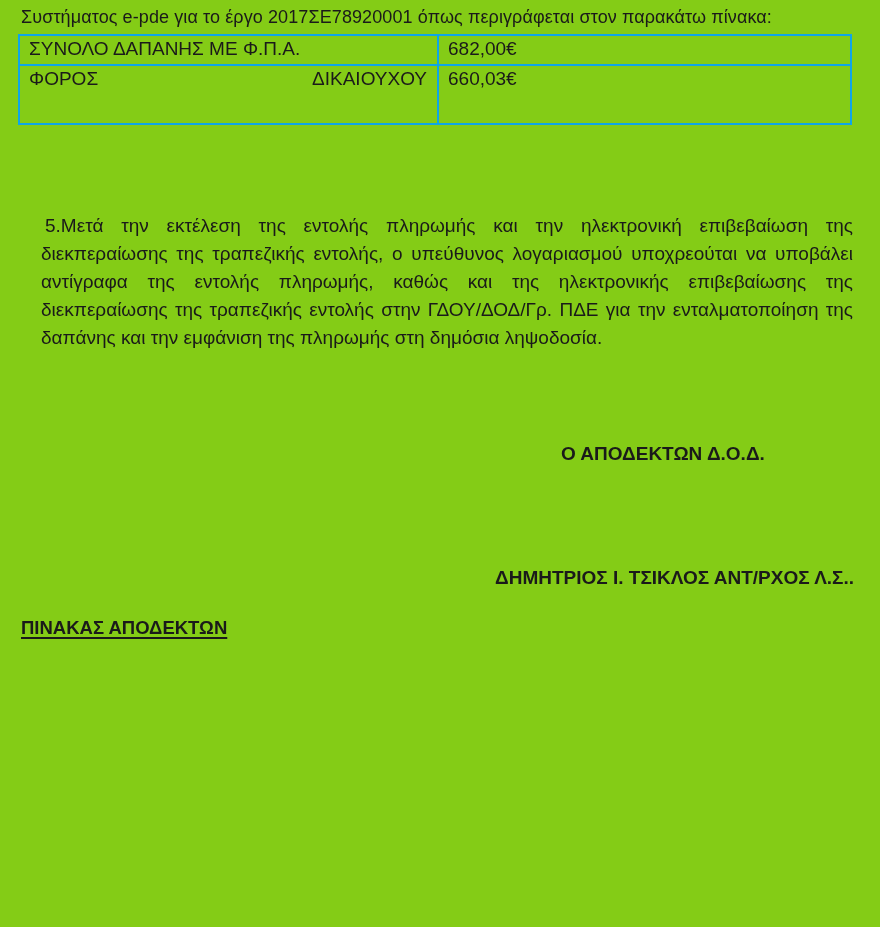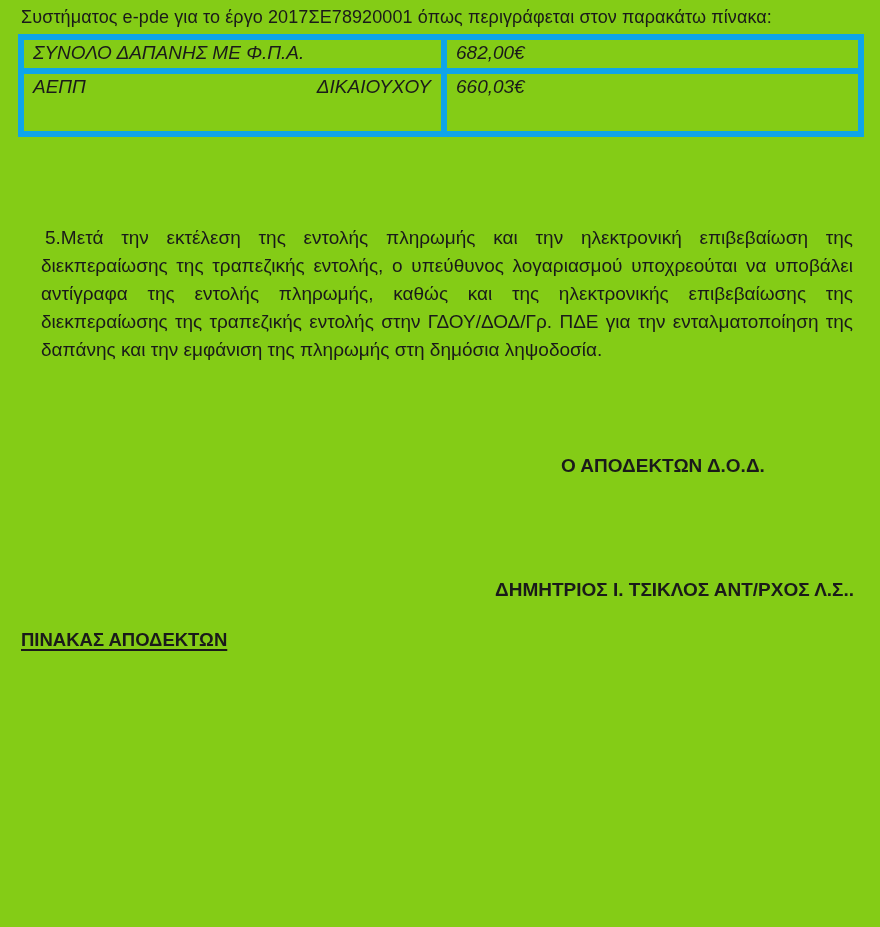--- a/index.html
+++ b/index.html
@@ -29,24 +29,23 @@
 
   
   table.costs {
     border-collapse: collapse;
     margin: 6px 0 0 10px;
     table-layout: fixed;
     width: 826px;
     font-size: 19px;
   }
   table.costs td {
-    border: 6px solid #0ea5e9;
+    border: 2px solid #0ea5e9;
     vertical-align: top;
     padding: 2px 8px 2px 9px;
-    font-style: italic;
   }
   td.lbl { width: 400px; }
   td.val { width: 394px; margin-left: 27px; }
   tr.row-std td { height: 24px; }
   tr.row-tall td { height: 53px; }
   .val-indent { padding-left: 21px !important; }
   .lbl-split {
     
   }
   .lbl-split .split-wrap {
@@ -110,21 +109,21 @@
 
   <table class="costs">
     <tbody>
       <tr class="row-std">
         <td class="lbl">ΣΥΝΟΛΟ ΔΑΠΑΝΗΣ ΜΕ Φ.Π.Α.</td>
         <td class="val">682,00€</td>
       </tr>
       <tr class="row-tall">
         <td class="lbl lbl-split">
           <span class="split-wrap">
-            <span>ΑΕΠΠ</span>
+            <span>ΦΟΡΟΣ</span>
             <span>ΔΙΚΑΙΟΥΧΟΥ</span>
           </span>
         </td>
         <td class="val">660,03€</td>
       </tr>
     </tbody>
   </table>
 
   <div class="bodytext">
     <p>5.Μετά την εκτέλεση της εντολής πληρωμής και την ηλεκτρονική επιβεβαίωση της διεκπεραίωσης της τραπεζικής εντολής, ο υπεύθυνος λογαριασμού υποχρεούται να υποβάλει αντίγραφα της εντολής πληρωμής, καθώς και της ηλεκτρονικής επιβεβαίωσης της διεκπεραίωσης της τραπεζικής εντολής στην ΓΔΟΥ/ΔΟΔ/Γρ. ΠΔΕ για την ενταλματοποίηση της δαπάνης και την εμφάνιση της πληρωμής στη δημόσια ληψοδοσία.</p>

